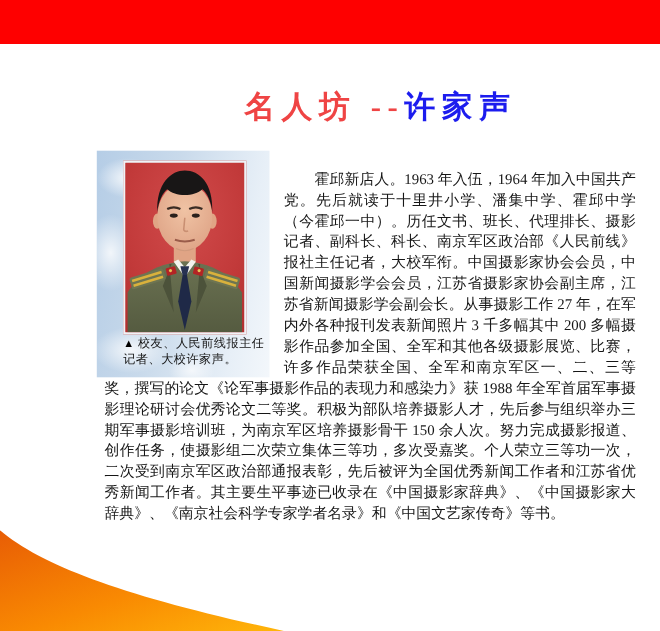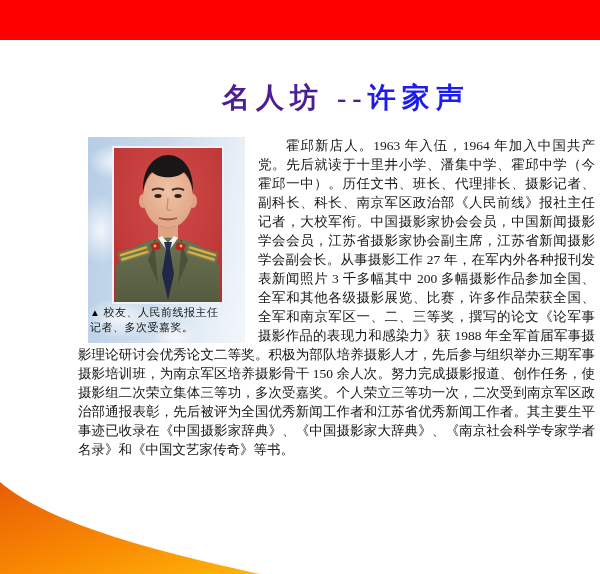--- a/index.html
+++ b/index.html
@@ -10,52 +10,52 @@
   }
   .banner{
     position:absolute;left:0;top:0;width:600px;height:40px;
     background:#fe0000;
   }
   .page-title{
     position:absolute;left:222px;top:82px;white-space:nowrap;
     font-size:28px;font-weight:bold;letter-spacing:6px;line-height:32px;
     font-family:"Liberation Serif", serif;
   }
-  .title-red{color:#4c1d95;}
+  .title-red{color:#ef4444;}
   .title-blue{color:#1c1cee;text-align:center;}
   .photo-panel{
     position:absolute;left:88px;top:137px;width:157px;height:206px;
     background-image:
       radial-gradient(ellipse 40px 26px at 18% 12%, rgba(255,255,255,.85) 0%, rgba(255,255,255,0) 70%),
       radial-gradient(ellipse 34px 50px at 8% 45%, rgba(255,255,255,.8) 0%, rgba(255,255,255,0) 70%),
       radial-gradient(ellipse 50px 30px at 20% 88%, rgba(255,255,255,.8) 0%, rgba(255,255,255,0) 70%),
       radial-gradient(ellipse 30px 22px at 55% 97%, rgba(255,255,255,.7) 0%, rgba(255,255,255,0) 70%),
       linear-gradient(100deg,#b5cde6 0%, #c9daeb 40%, #e7eff7 80%, #f3f7fb 100%);
   }
   .photo-frame{
     position:absolute;left:24px;top:9px;width:108px;height:154px;
     border:2px solid #eef2f6;
     background:#c03a3a;
   }
   .photo-frame svg{display:block;}
   .caption{
-    position:absolute;left:2px;top:168px;width:140px;
+    position:absolute;left:24px;top:168px;width:140px;
     font-size:11px;line-height:15px;color:#141414;
     font-family:"Liberation Serif", serif;
     letter-spacing:0.5px;
   }
   .tri{font-size:10px;color:#000;margin-right:3px;}
   .bio{
     position:absolute;left:78px;top:136px;width:517px;
     font-size:13.5px;line-height:19px;color:#161616;
     text-align:justify;
     font-family:"Liberation Serif", serif;
   }
   .bio-float{float:left;width:180px;height:206px;}
-  .bio p{margin:0;text-indent:28px;}
+  .bio p{margin:17px;text-indent:28px;}
   .swoosh{position:absolute;left:0;top:482px;width:260px;height:92px;}
 </style>
 </head>
 <body>
 
 <div class="banner"></div>
 
 <div class="page-title">
   <span class="title-red">名人坊 --</span><span class="title-blue">许家声</span>
 </div>
@@ -121,21 +121,21 @@
 
       <path d="M54,50 L53,61 Q54,63 57,62" stroke="#c98f72" stroke-width="1.4" fill="none"></path>
 
       <path d="M45,70 Q54,73 63,70" stroke="#9a5c4a" stroke-width="1.8" fill="none"></path>
 
       <path d="M46,78 Q54,82 62,78" stroke="#d09a7d" stroke-width="1" fill="none"></path>
     </svg>
   </div>
   <div class="caption">
     <span class="tri">▲</span><span>校友、人民前线报主任</span><br>
-    <span>记者、多次受嘉奖。</span>
+    <span>记者、大校许家声。</span>
   </div>
 </div>
 
 <div class="bio">
   <div class="bio-float"></div>
   <p>霍邱新店人。1963 年入伍，1964 年加入中国共产党。先后就读于十里井小学、潘集中学、霍邱中学（今霍邱一中）。历任文书、班长、代理排长、摄影记者、副科长、科长、南京军区政治部《人民前线》报社主任记者，大校军衔。中国摄影家协会会员，中国新闻摄影学会会员，江苏省摄影家协会副主席，江苏省新闻摄影学会副会长。从事摄影工作 27 年，在军内外各种报刊发表新闻照片 3 千多幅其中 200 多幅摄影作品参加全国、全军和其他各级摄影展览、比赛，许多作品荣获全国、全军和南京军区一、二、三等奖，撰写的论文《论军事摄影作品的表现力和感染力》获 1988 年全军首届军事摄影理论研讨会优秀论文二等奖。积极为部队培养摄影人才，先后参与组织举办三期军事摄影培训班，为南京军区培养摄影骨干 150 余人次。努力完成摄影报道、创作任务，使摄影组二次荣立集体三等功，多次受嘉奖。个人荣立三等功一次，二次受到南京军区政治部通报表彰，先后被评为全国优秀新闻工作者和江苏省优秀新闻工作者。其主要生平事迹已收录在《中国摄影家辞典》、《中国摄影家大辞典》、《南京社会科学专家学者名录》和《中国文艺家传奇》等书。</p>
 </div>
 
 <svg class="swoosh" viewBox="0 0 260 92" preserveAspectRatio="none">
   <defs>

